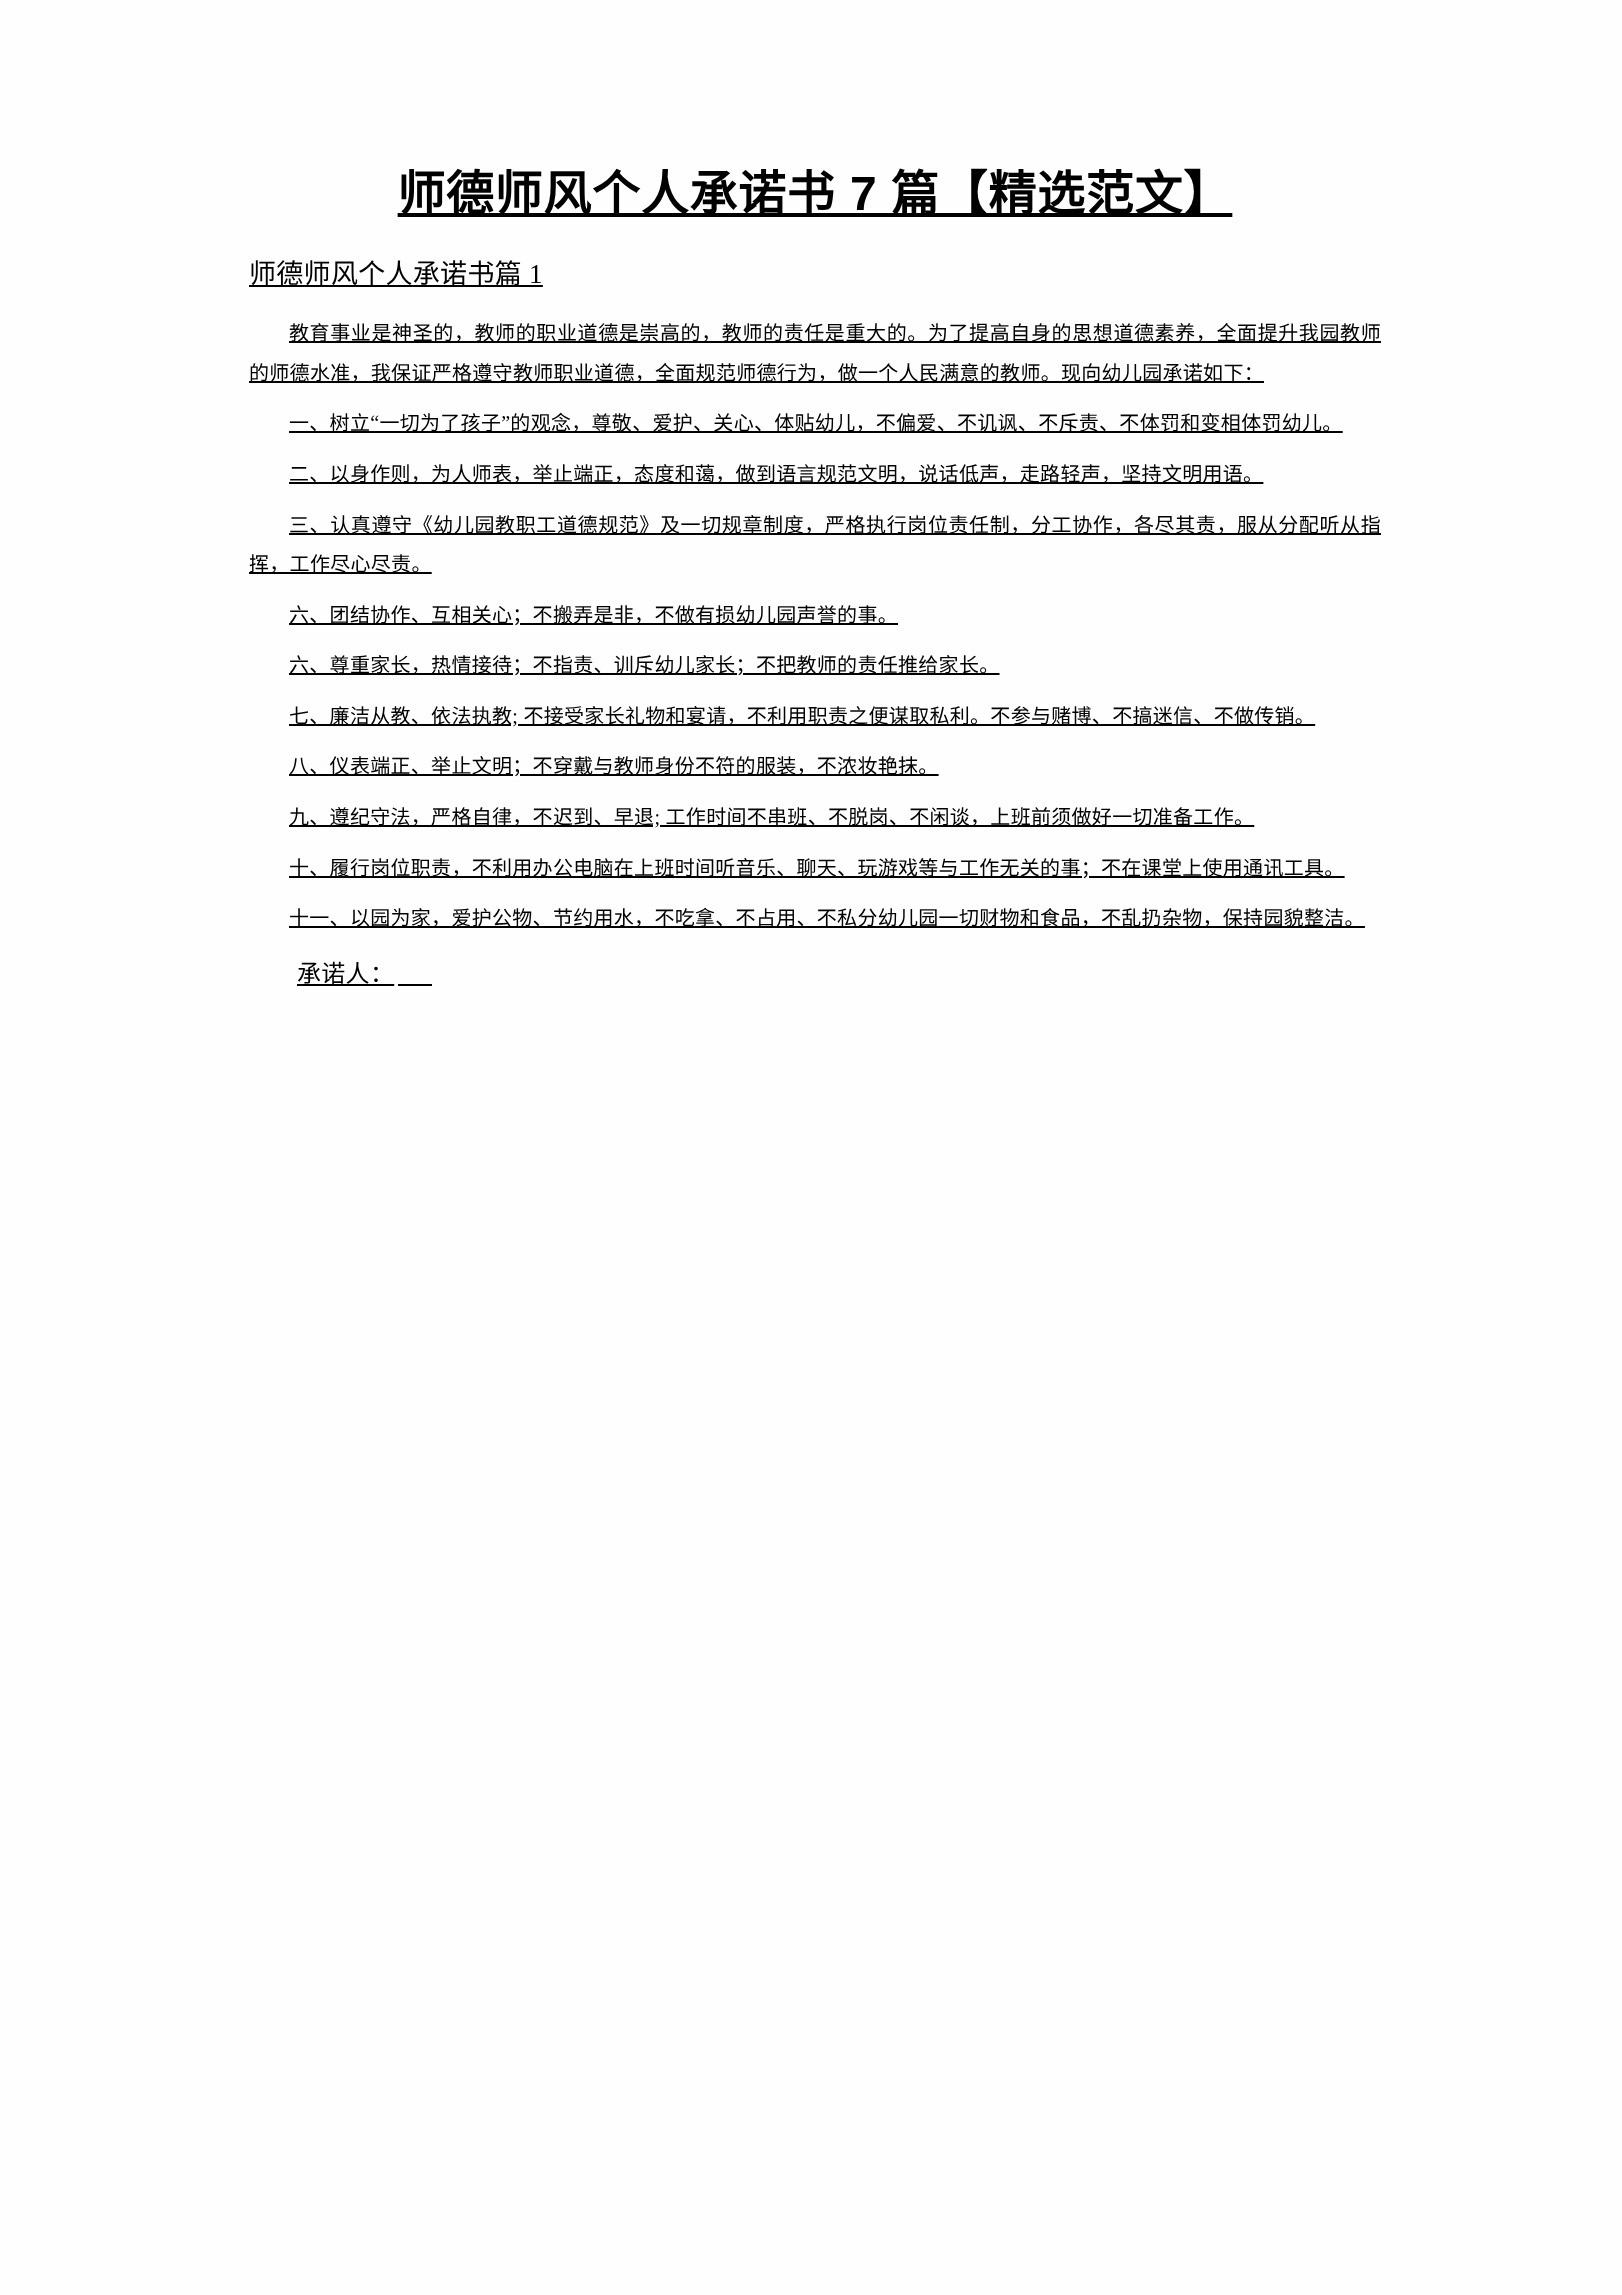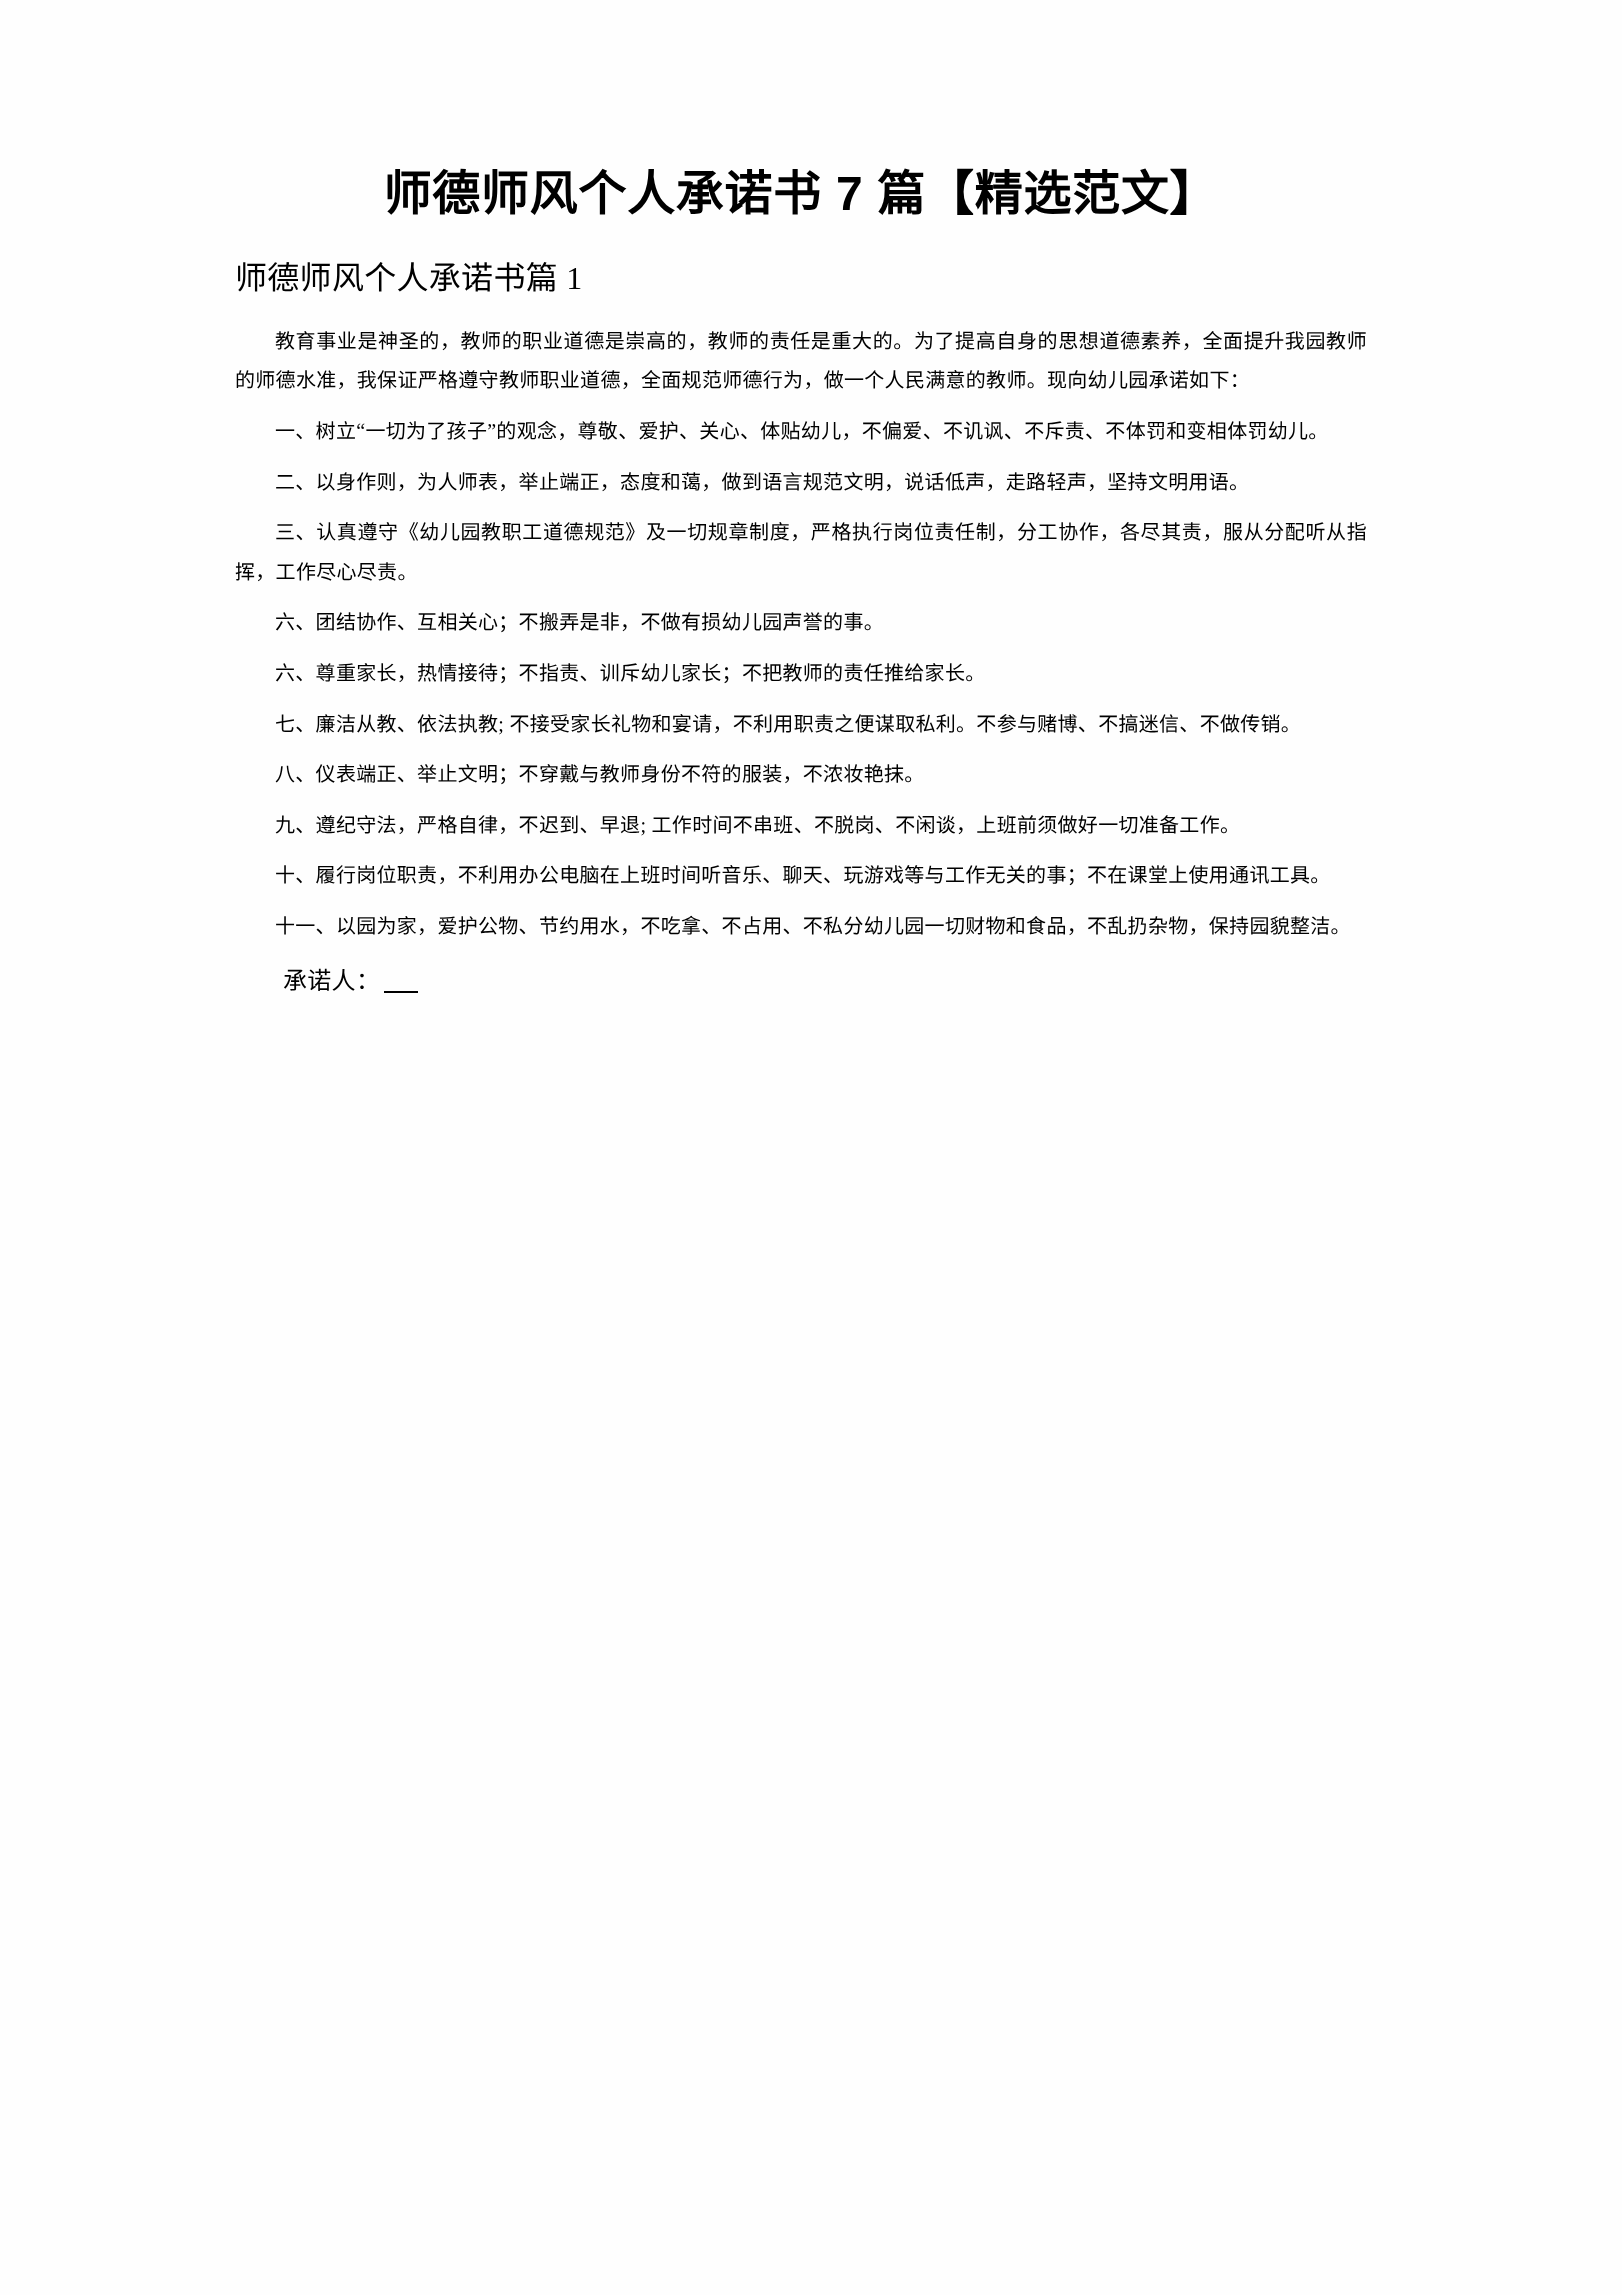--- a/index.html
+++ b/index.html
@@ -19,40 +19,41 @@
     width: 1623px;
     height: 2295px;
     margin: 0 auto;
     background: #fefefe;
     box-sizing: border-box;
     overflow: hidden;
   }
 
   .page-inner {
     position: absolute;
-    left: 235px;
+    left: 249px;
     top: 164px;
     width: 1132px;
+    text-decoration: underline;
   }
 
   
   .doc-title {
     font-family: "Liberation Sans", "DejaVu Sans", sans-serif;
     font-weight: 700;
     font-size: 48px;
     line-height: 1.25;
     letter-spacing: 0.7px;
     text-align: center;
     margin: 0 0 30px 0;
     white-space: nowrap;
   }
 
   
   .doc-subtitle {
-    font-size: 32px;
+    font-size: 27px;
     line-height: 1.55;
     margin: 0 0 18.3px 0;
     text-align: left;
     letter-spacing: 0.3px;
   }
 
   
   .para {
     font-size: 20px;
     line-height: 1.98;

